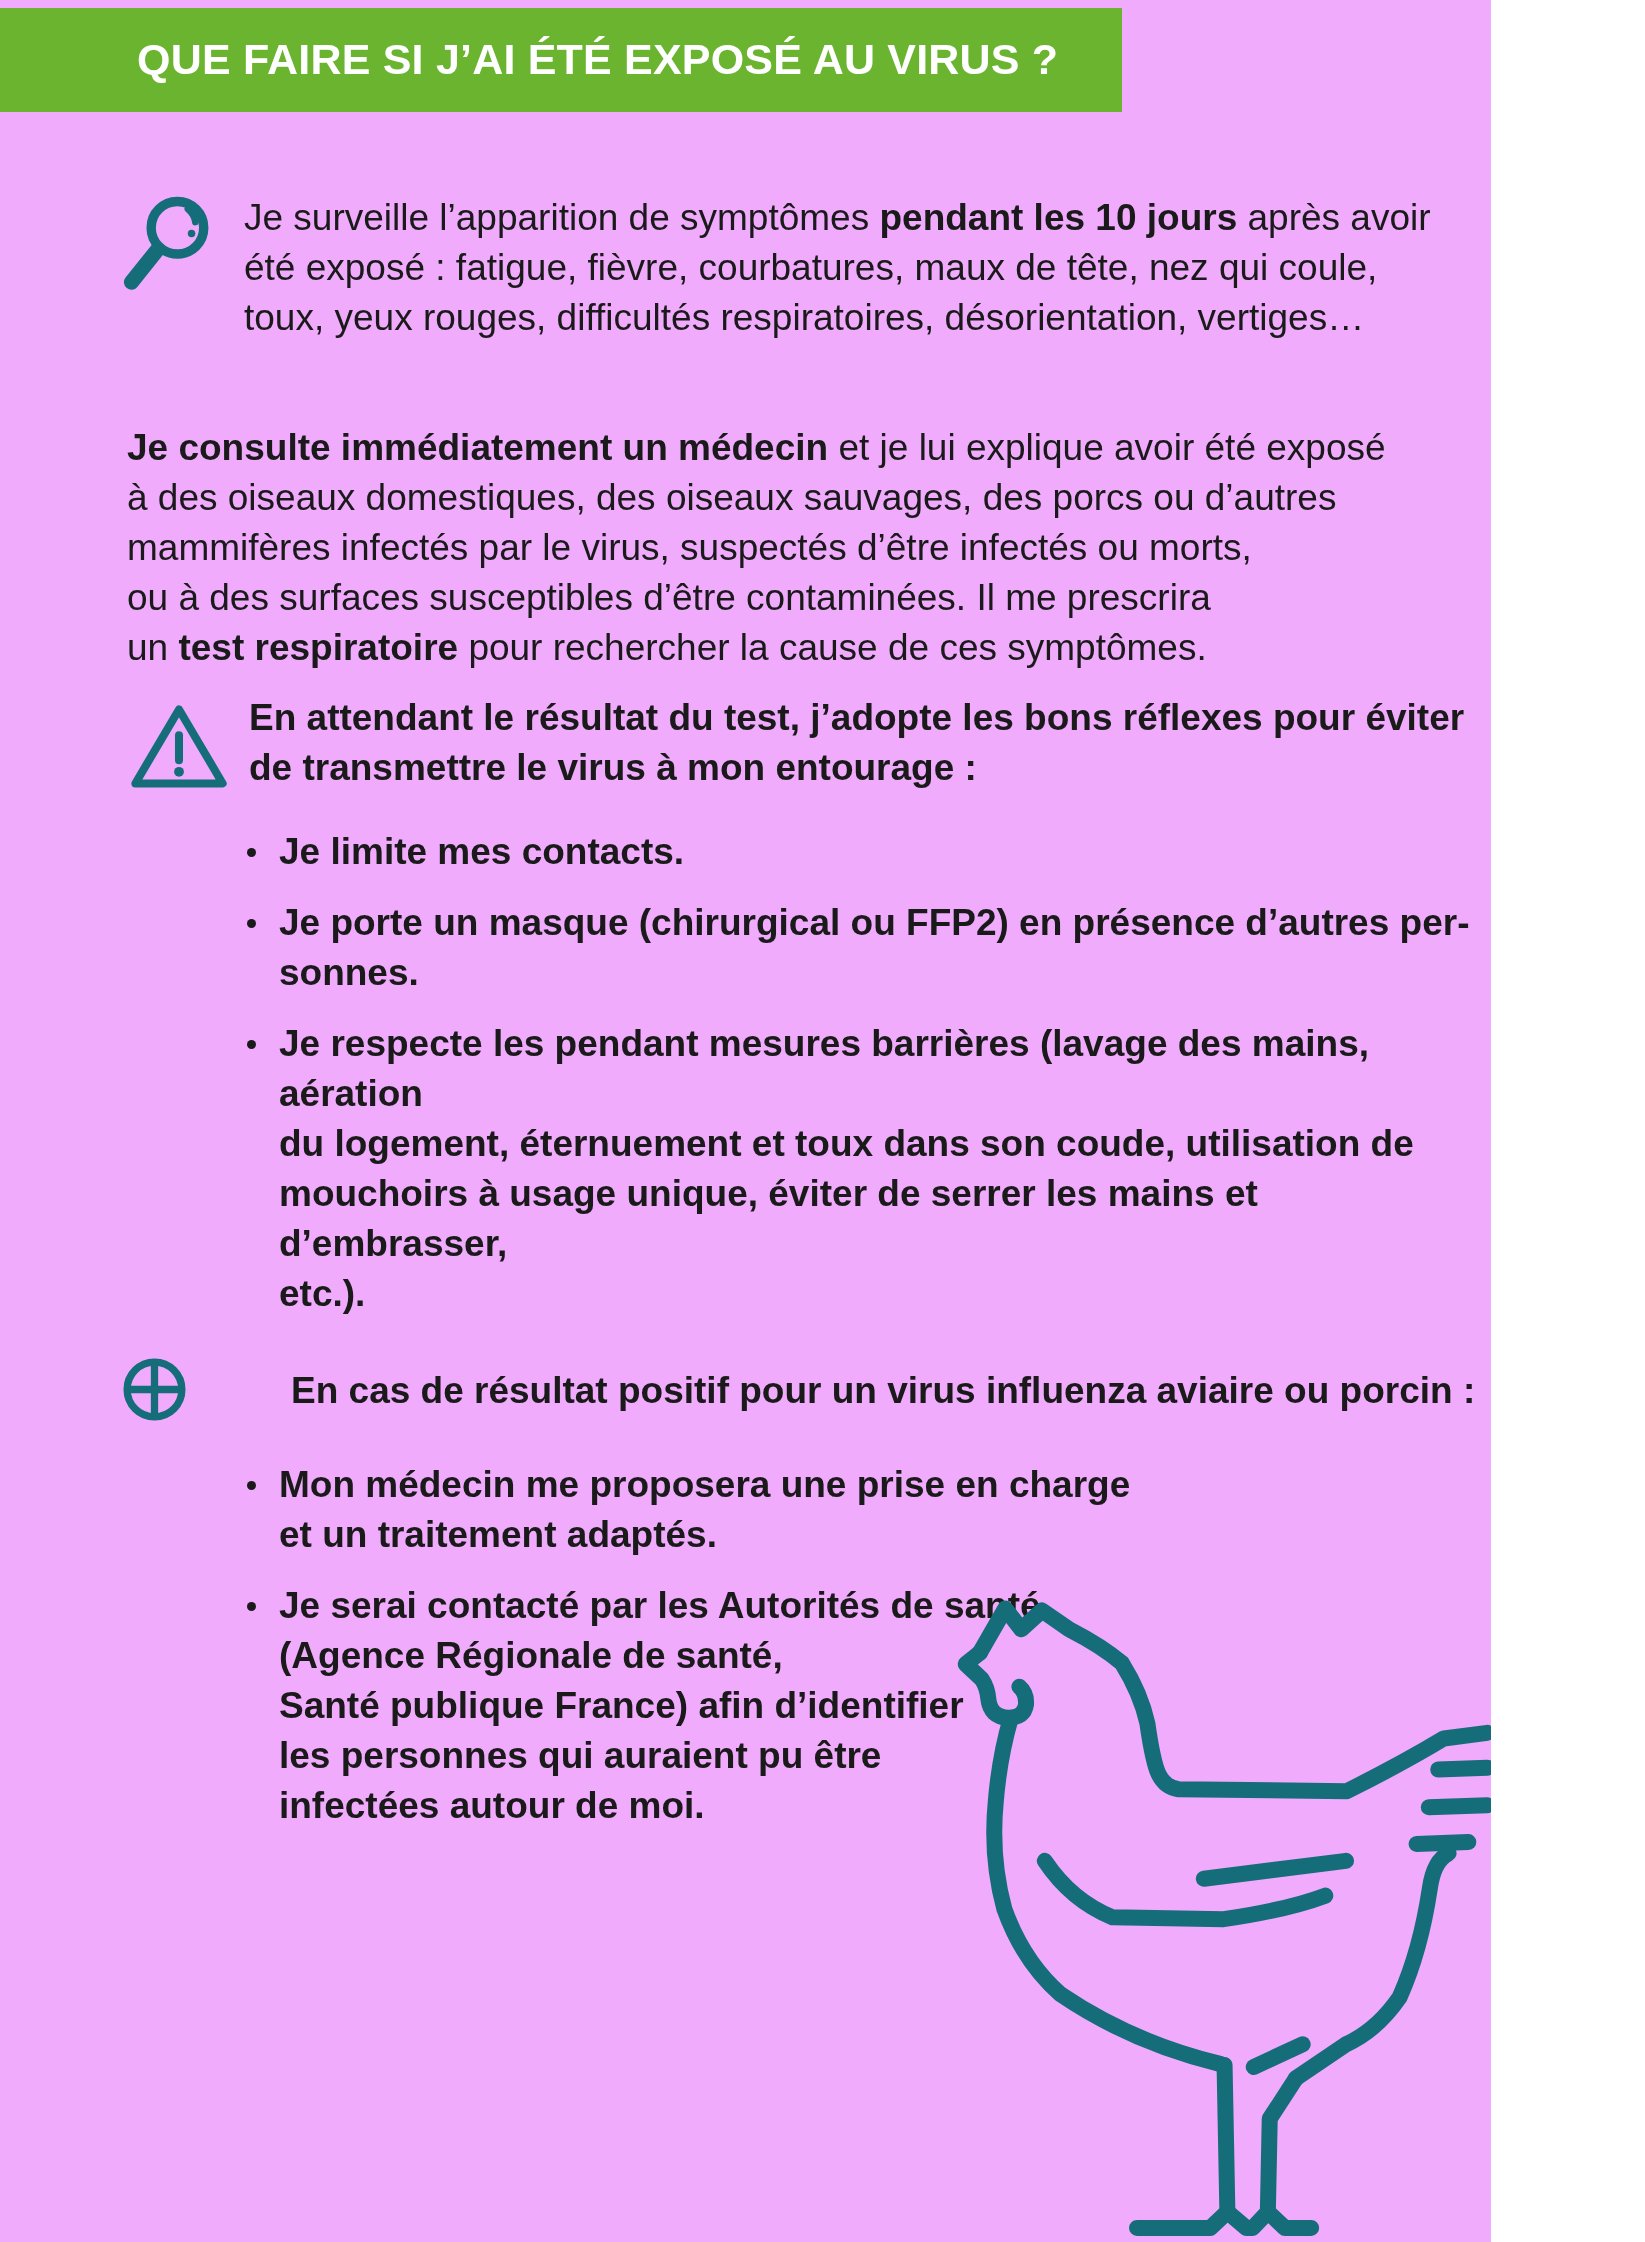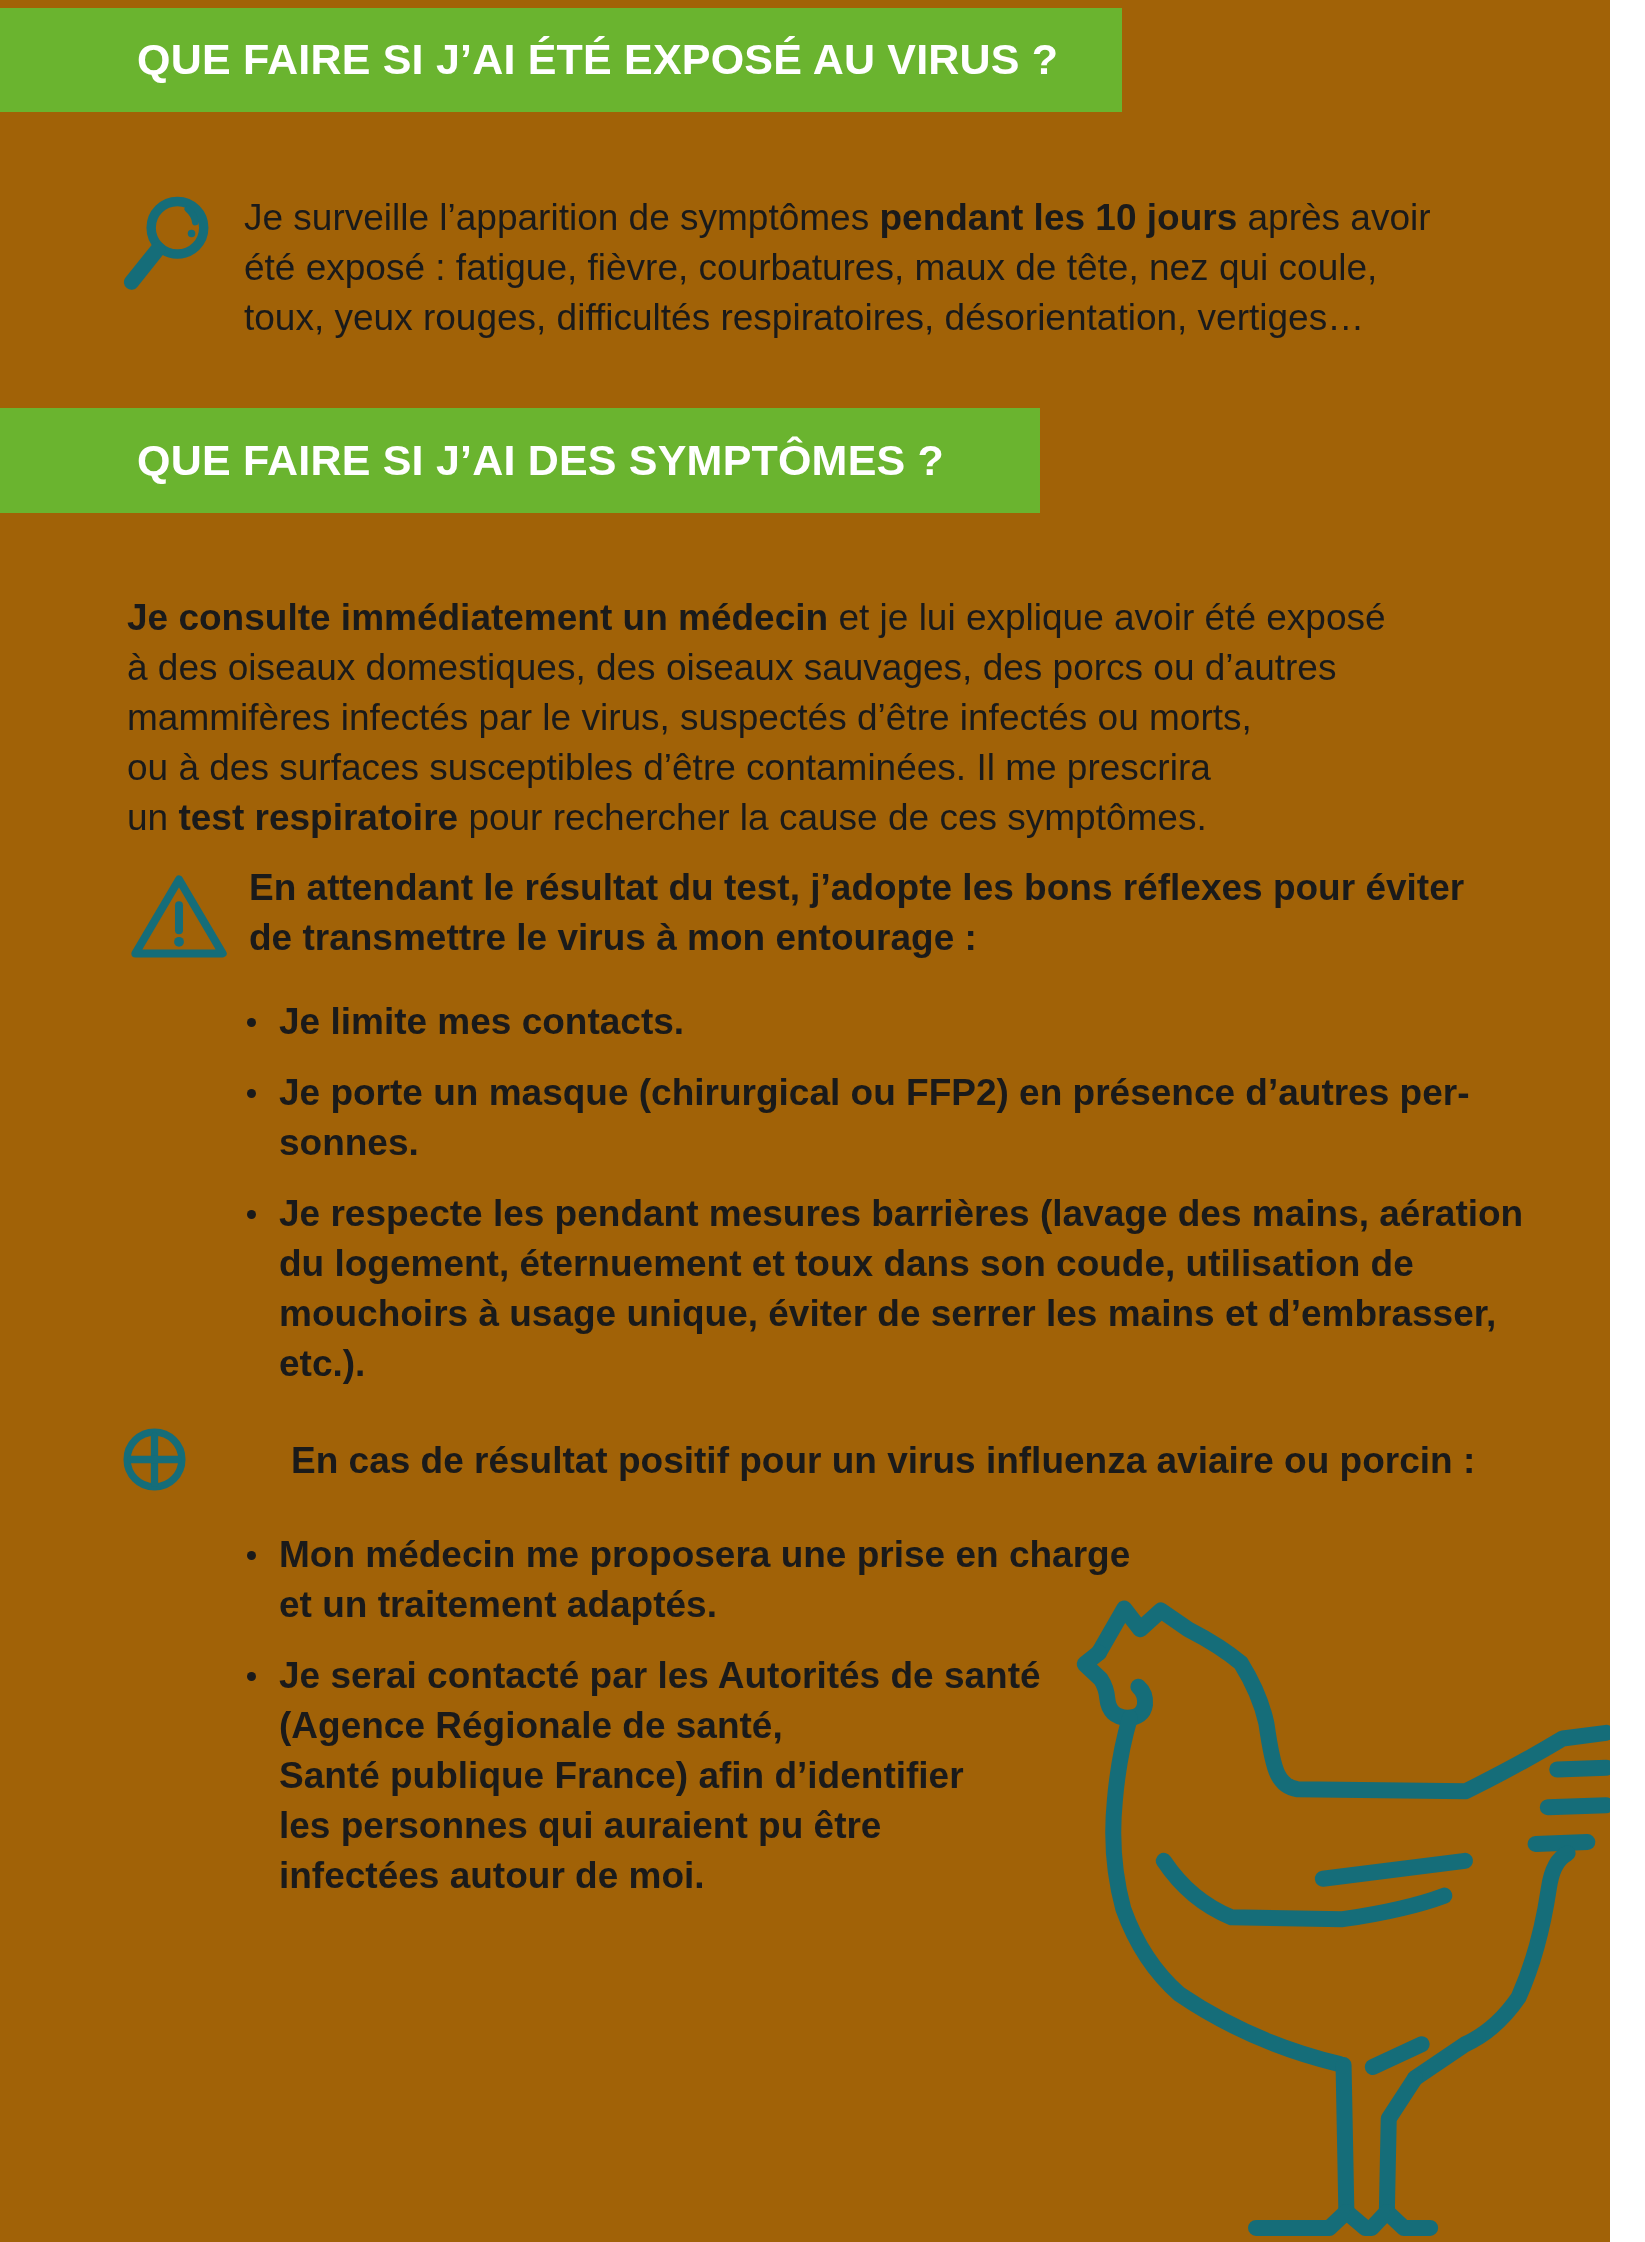--- a/index.html
+++ b/index.html
@@ -1,19 +1,19 @@
 <!DOCTYPE html>
 <html style="font-size:15px"><head>
 <meta charset="utf-8">
 <style>
   html,body{margin:0;padding:0;background:#ffffff;}
   .page{
     position:relative;
-    width:1610px;height:2242px;
-    background:#a16207;
+    width:1491px;height:2242px;
+    background:#f0abfc;
     overflow:hidden;
     font-family:"Liberation Sans",sans-serif;
     color:#1a1a1a;
   }
   .banner{
     background:#6ab42f;
     color:#ffffff;
     display:flex;align-items:center;
     box-sizing:border-box;
     padding-left:137px;
@@ -65,23 +65,20 @@
         <path d="M38 60 L10 95" stroke="#156d79" stroke-width="16" stroke-linecap="round"></path>
         <path d="M70 17 Q77 23 78 31" stroke="#156d79" stroke-width="7" stroke-linecap="round"></path>
         <circle cx="74" cy="43" r="4" fill="#156d79"></circle>
       </svg>
     </span>
     <p class="body pre"><span>Je surveille l’apparition de symptômes </span><b>pendant les 10 jours</b><span> après avoir
 été exposé : fatigue, fièvre, courbatures, maux de tête, nez qui coule,
 toux, yeux rouges, difficultés respiratoires, désorientation, vertiges…</span></p>
   </div>
 
-  <div class="banner banner-2">
-    <span>QUE FAIRE SI J’AI DES SYMPTÔMES ?</span>
-  </div>
 
   <p class="body pre row-consult"><b>Je consulte immédiatement un médecin</b><span> et je lui explique avoir été exposé
 à des oiseaux domestiques, des oiseaux sauvages, des porcs ou d’autres
 mammifères infectés par le virus, suspectés d’être infectés ou morts,
 ou à des surfaces susceptibles d’être contaminées. Il me prescrira
 un </span><b>test respiratoire</b><span> pour rechercher la cause de ces symptômes.</span></p>
 
   <div class="icon-row row-warning">
     <span class="icon-box">
       <svg width="98" height="92" viewBox="0 0 110 100" fill="none">

